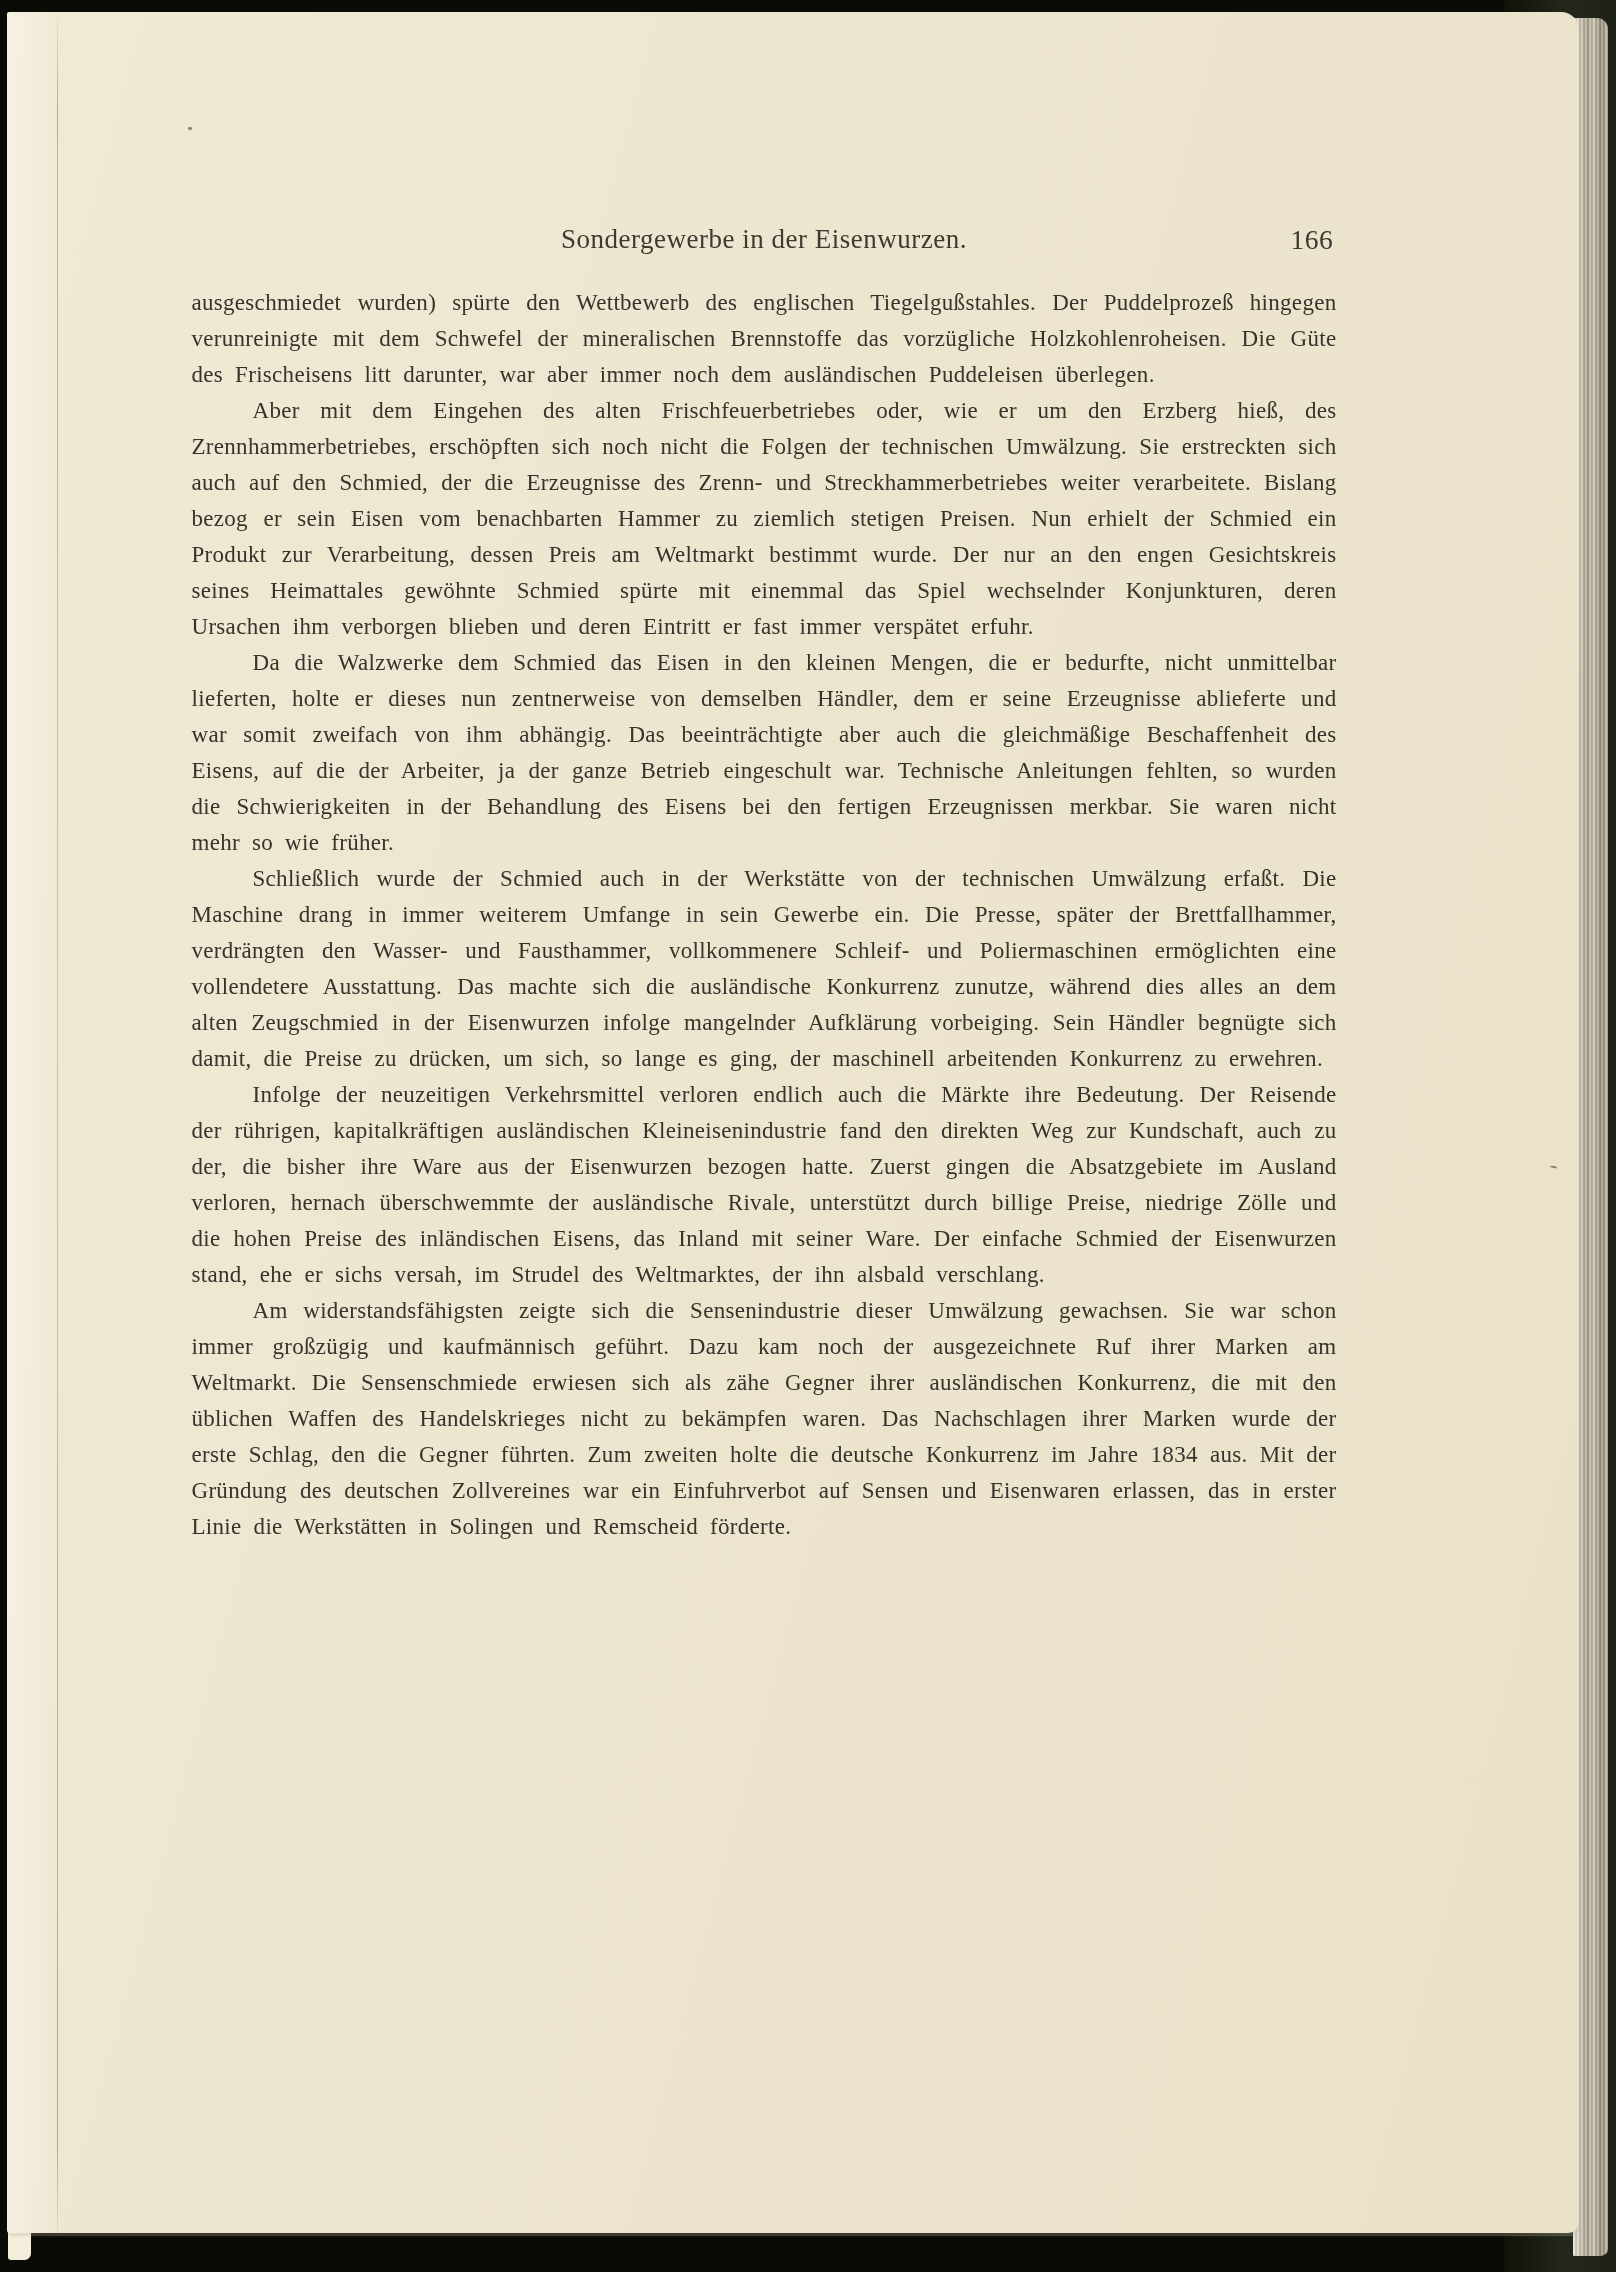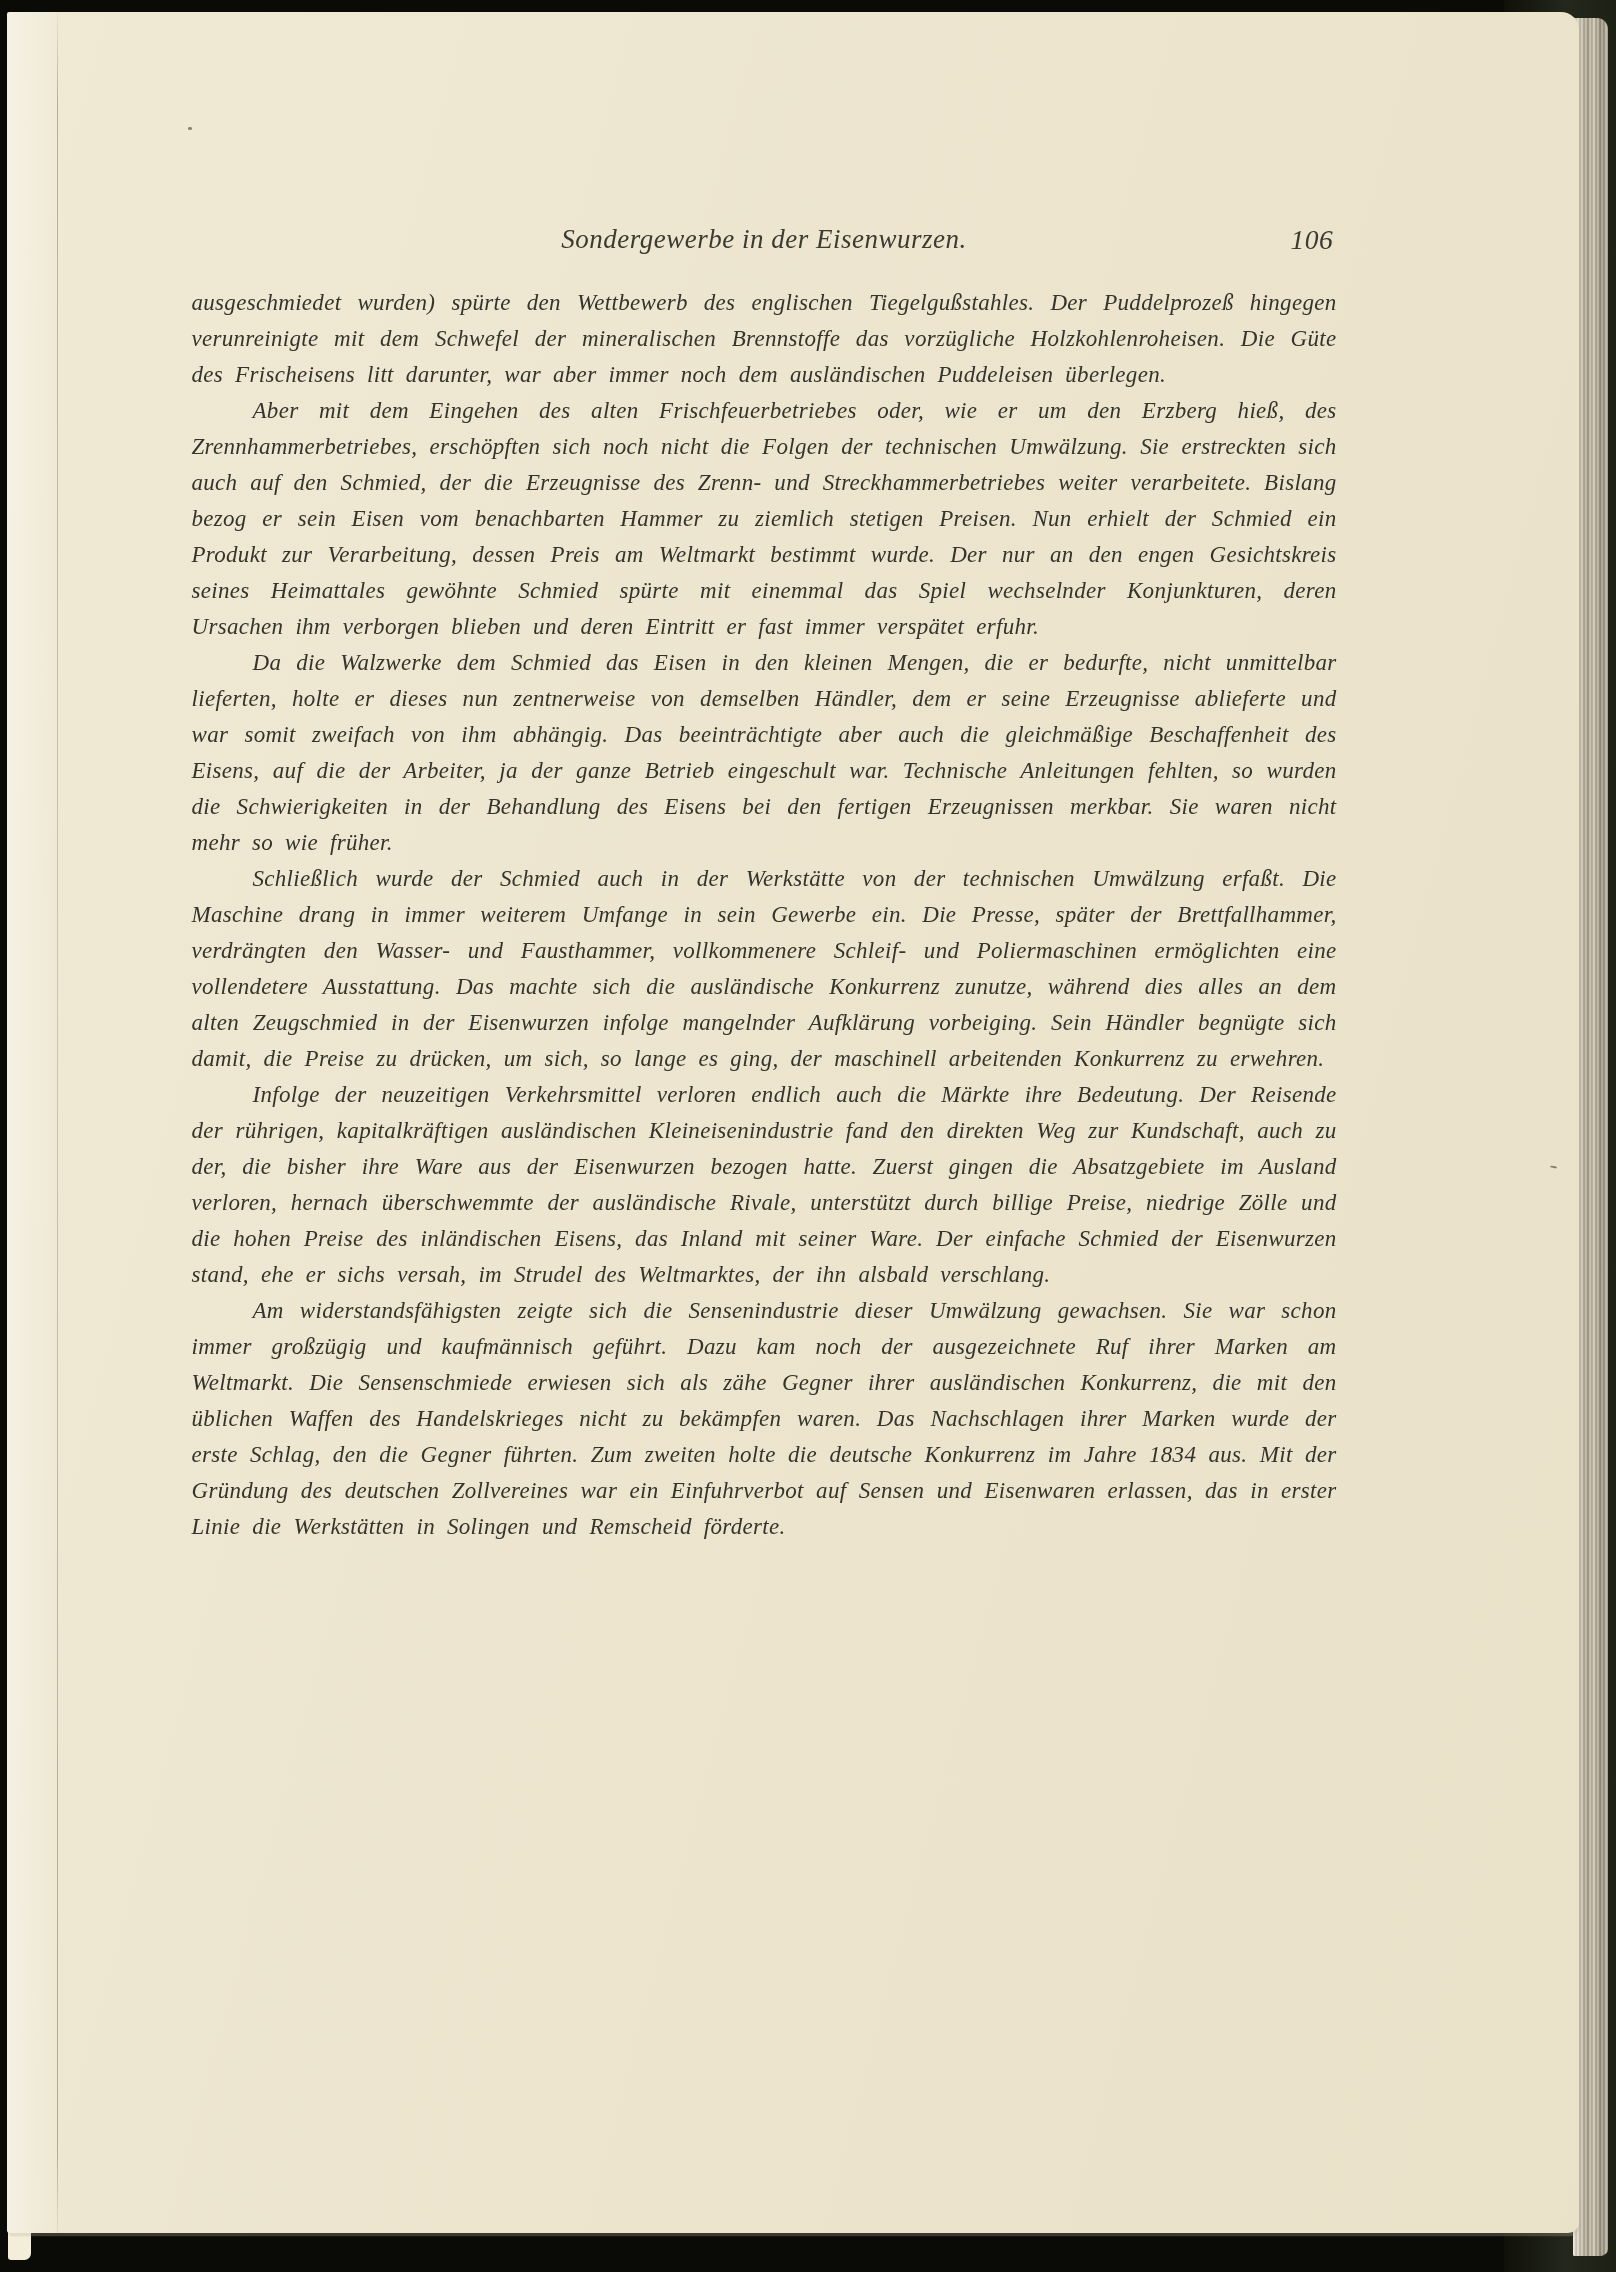--- a/index.html
+++ b/index.html
@@ -73,21 +73,20 @@
       rgba(120,105,75,0.05) 0%,
       rgba(120,105,75,0.45) 4%,
       rgba(120,105,75,0.28) 45%,
       rgba(120,105,75,0.50) 96%,
       rgba(120,105,75,0.08) 100%);
   }
   .text-area {
     position: absolute;
     left: 185px; top: 212px;
     width: 1145px;
-    font-style: italic;
   }
   .page-header {
     position: relative;
     height: 40px;
     margin-bottom: 21px;
     font-size: 27px;
     color: #3b3b31;
     letter-spacing: 0.5px;
   }
   .running-title {
@@ -134,21 +133,21 @@
     <div class="crease-light"></div>
     <div class="crease-line"></div>
 
     <div class="speck s1"></div>
     <div class="speck s2"></div>
     <div class="speck s3"></div>
 
     <div class="text-area">
       <div class="page-header">
         <span class="running-title">Sondergewerbe in der Eisenwurzen.</span>
-        <span class="page-number">106</span>
+        <span class="page-number">166</span>
       </div>
 
       <div class="page-body">
         <p>ausgeschmiedet wurden) spürte den Wettbewerb des englischen Tiegelgußstahles. Der Puddelprozeß hingegen verunreinigte mit dem Schwefel der mineralischen Brennstoffe das vorzügliche Holzkohlenroheisen. Die Güte des Frischeisens litt darunter, war aber immer noch dem ausländischen Puddeleisen überlegen.</p>
         <p class="indent">Aber mit dem Eingehen des alten Frischfeuerbetriebes oder, wie er um den Erzberg hieß, des Zrennhammerbetriebes, erschöpften sich noch nicht die Folgen der technischen Umwälzung. Sie erstreckten sich auch auf den Schmied, der die Erzeugnisse des Zrenn- und Streckhammerbetriebes weiter verarbeitete. Bislang bezog er sein Eisen vom benachbarten Hammer zu ziemlich stetigen Preisen. Nun erhielt der Schmied ein Produkt zur Verarbeitung, dessen Preis am Weltmarkt bestimmt wurde. Der nur an den engen Gesichtskreis seines Heimattales gewöhnte Schmied spürte mit einemmal das Spiel wechselnder Konjunkturen, deren Ursachen ihm verborgen blieben und deren Eintritt er fast immer verspätet erfuhr.</p>
         <p class="indent">Da die Walzwerke dem Schmied das Eisen in den kleinen Mengen, die er bedurfte, nicht unmittelbar lieferten, holte er dieses nun zentnerweise von demselben Händler, dem er seine Erzeugnisse ablieferte und war somit zweifach von ihm abhängig. Das beeinträchtigte aber auch die gleichmäßige Beschaffenheit des Eisens, auf die der Arbeiter, ja der ganze Betrieb eingeschult war. Technische Anleitungen fehlten, so wurden die Schwierigkeiten in der Behandlung des Eisens bei den fertigen Erzeugnissen merkbar. Sie waren nicht mehr so wie früher.</p>
         <p class="indent">Schließlich wurde der Schmied auch in der Werkstätte von der technischen Umwälzung erfaßt. Die Maschine drang in immer weiterem Umfange in sein Gewerbe ein. Die Presse, später der Brettfallhammer, verdrängten den Wasser- und Fausthammer, vollkommenere Schleif- und Poliermaschinen ermöglichten eine vollendetere Ausstattung. Das machte sich die ausländische Konkurrenz zunutze, während dies alles an dem alten Zeugschmied in der Eisenwurzen infolge mangelnder Aufklärung vorbeiging. Sein Händler begnügte sich damit, die Preise zu drücken, um sich, so lange es ging, der maschinell arbeitenden Konkurrenz zu erwehren.</p>
         <p class="indent">Infolge der neuzeitigen Verkehrsmittel verloren endlich auch die Märkte ihre Bedeutung. Der Reisende der rührigen, kapitalkräftigen ausländischen Kleineisenindustrie fand den direkten Weg zur Kundschaft, auch zu der, die bisher ihre Ware aus der Eisenwurzen bezogen hatte. Zuerst gingen die Absatzgebiete im Ausland verloren, hernach überschwemmte der ausländische Rivale, unterstützt durch billige Preise, niedrige Zölle und die hohen Preise des inländischen Eisens, das Inland mit seiner Ware. Der einfache Schmied der Eisenwurzen stand, ehe er sichs versah, im Strudel des Weltmarktes, der ihn alsbald verschlang.</p>
         <p class="indent">Am widerstandsfähigsten zeigte sich die Sensenindustrie dieser Umwälzung gewachsen. Sie war schon immer großzügig und kaufmännisch geführt. Dazu kam noch der ausgezeichnete Ruf ihrer Marken am Weltmarkt. Die Sensenschmiede erwiesen sich als zähe Gegner ihrer ausländischen Konkurrenz, die mit den üblichen Waffen des Handelskrieges nicht zu bekämpfen waren. Das Nachschlagen ihrer Marken wurde der erste Schlag, den die Gegner führten. Zum zweiten holte die deutsche Konkurrenz im Jahre 1834 aus. Mit der Gründung des deutschen Zollvereines war ein Einfuhrverbot auf Sensen und Eisenwaren erlassen, das in erster Linie die Werkstätten in Solingen und Remscheid förderte.</p>
       </div>

